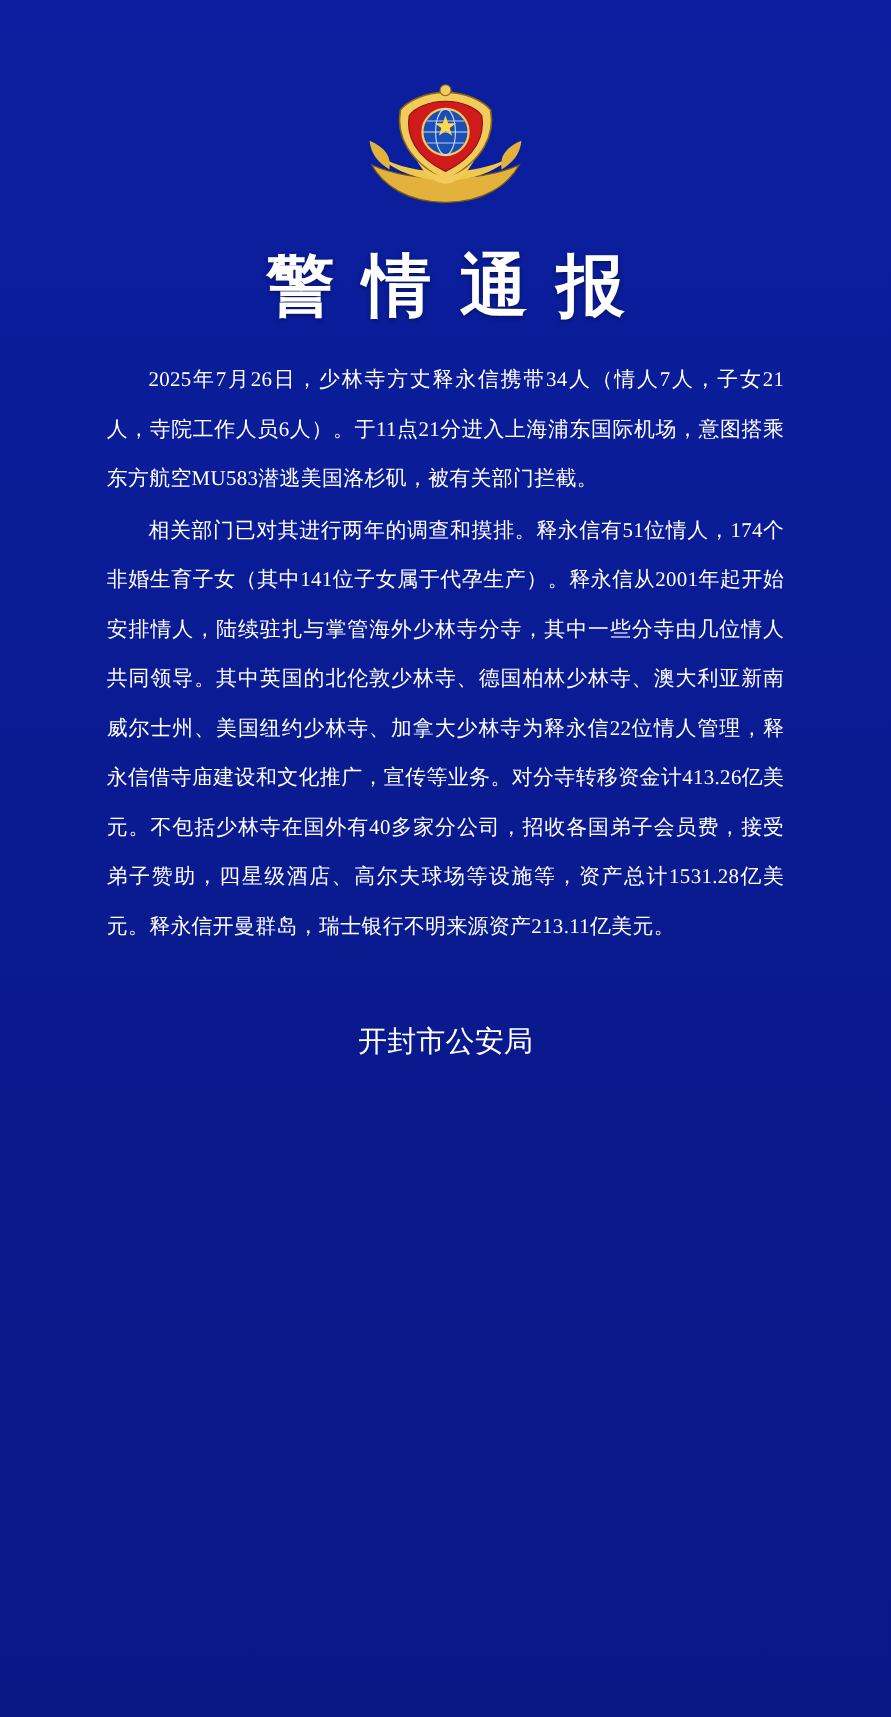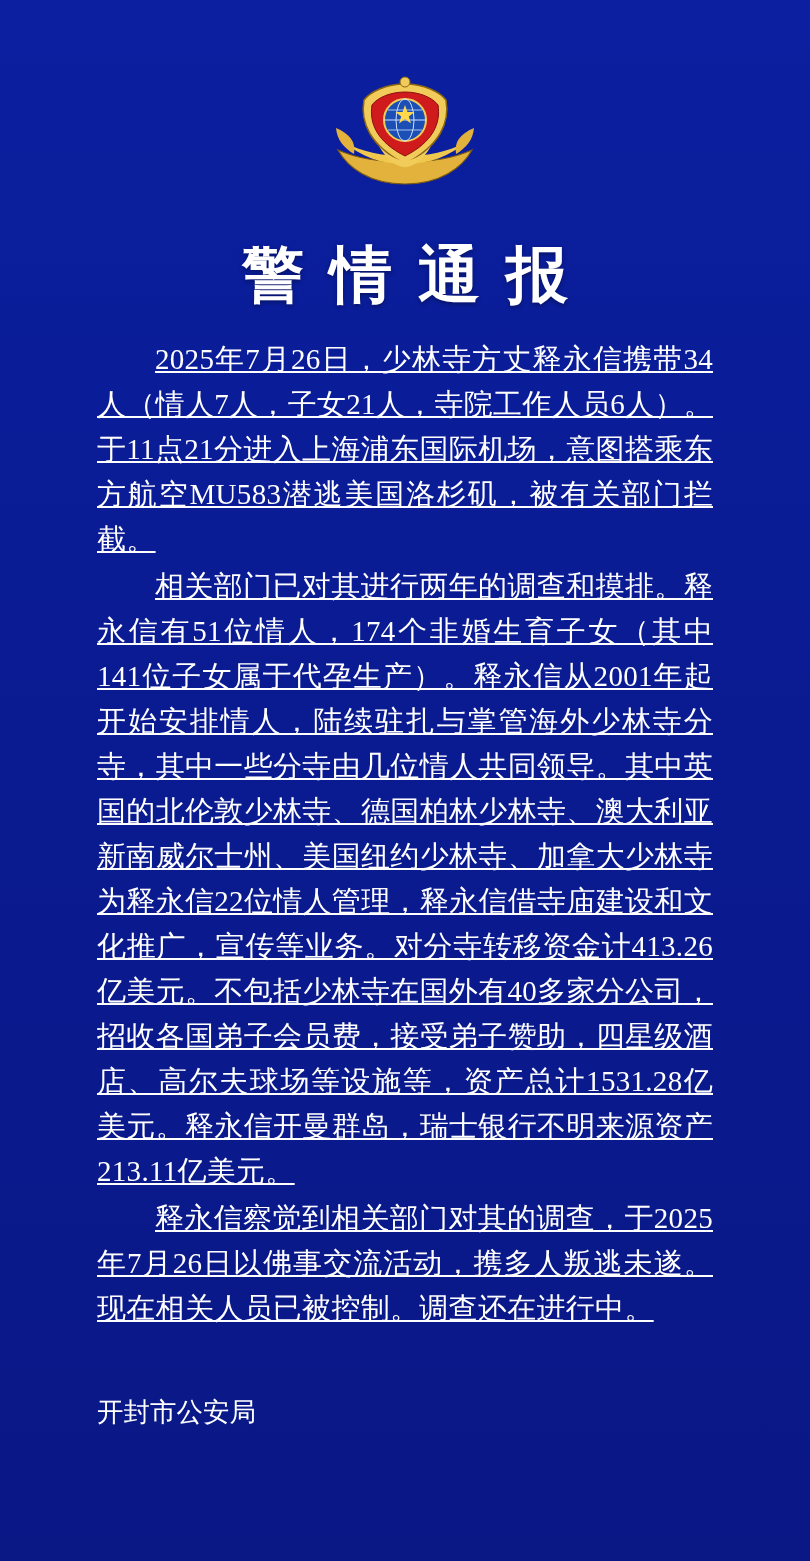--- a/index.html
+++ b/index.html
@@ -27,49 +27,48 @@
   }
   .emblem {
     margin-top: 72px;
     width: 150px;
     height: 128px;
     position: relative;
   }
   .emblem svg { display: block; }
 
   .title {
-    margin-top: 41px;
+    margin-top: 27px;
     font-size: 62px;
     font-weight: bold;
     letter-spacing: 26px;
     text-indent: 26px;
     line-height: 1.1;
     font-family: "Liberation Serif", "DejaVu Serif", serif;
     text-shadow: 0 2px 4px rgba(0,0,0,0.35);
   }
 
   .body-text {
     width: 616px;
     margin-top: 28px;
-    font-size: 29px;
+    font-size: 19px;
     line-height: 45px;
     text-align: justify;
     text-align-last: left;
     letter-spacing: 0.3px;
-    text-decoration: underline;
   }
   .body-text p {
     margin: 0 0 2px 0;
     text-indent: 2em;
   }
 
   .signature {
     width: 616px;
     margin-top: 58px;
-    text-align: left;
+    text-align: center;
     font-size: 26.5px;
     line-height: 42px;
   }
   .signature div { margin: 0; }
 
   .footer-spacer { flex: 1 1 auto; }
 </style>
 </head>
 <body>
 
@@ -101,21 +100,20 @@
 
       <circle cx="75" cy="10" r="5" fill="#f2cc5a" stroke="#8a6612" stroke-width="1"></circle>
     </svg>
   </div>
 
   <div class="title">警情通报</div>
 
   <div class="body-text">
     <p>2025年7月26日，少林寺方丈释永信携带34人（情人7人，子女21人，寺院工作人员6人）。于11点21分进入上海浦东国际机场，意图搭乘东方航空MU583潜逃美国洛杉矶，被有关部门拦截。</p>
     <p>相关部门已对其进行两年的调查和摸排。释永信有51位情人，174个非婚生育子女（其中141位子女属于代孕生产）。释永信从2001年起开始安排情人，陆续驻扎与掌管海外少林寺分寺，其中一些分寺由几位情人共同领导。其中英国的北伦敦少林寺、德国柏林少林寺、澳大利亚新南威尔士州、美国纽约少林寺、加拿大少林寺为释永信22位情人管理，释永信借寺庙建设和文化推广，宣传等业务。对分寺转移资金计413.26亿美元。不包括少林寺在国外有40多家分公司，招收各国弟子会员费，接受弟子赞助，四星级酒店、高尔夫球场等设施等，资产总计1531.28亿美元。释永信开曼群岛，瑞士银行不明来源资产213.11亿美元。</p>
-    <p>释永信察觉到相关部门对其的调查，于2025年7月26日以佛事交流活动，携多人叛逃未遂。现在相关人员已被控制。调查还在进行中。</p>
   </div>
 
   <div class="signature">
     <div>开封市公安局</div>
   </div>
 
   <div class="footer-spacer"></div>
 </div>
 
 </body></html>

